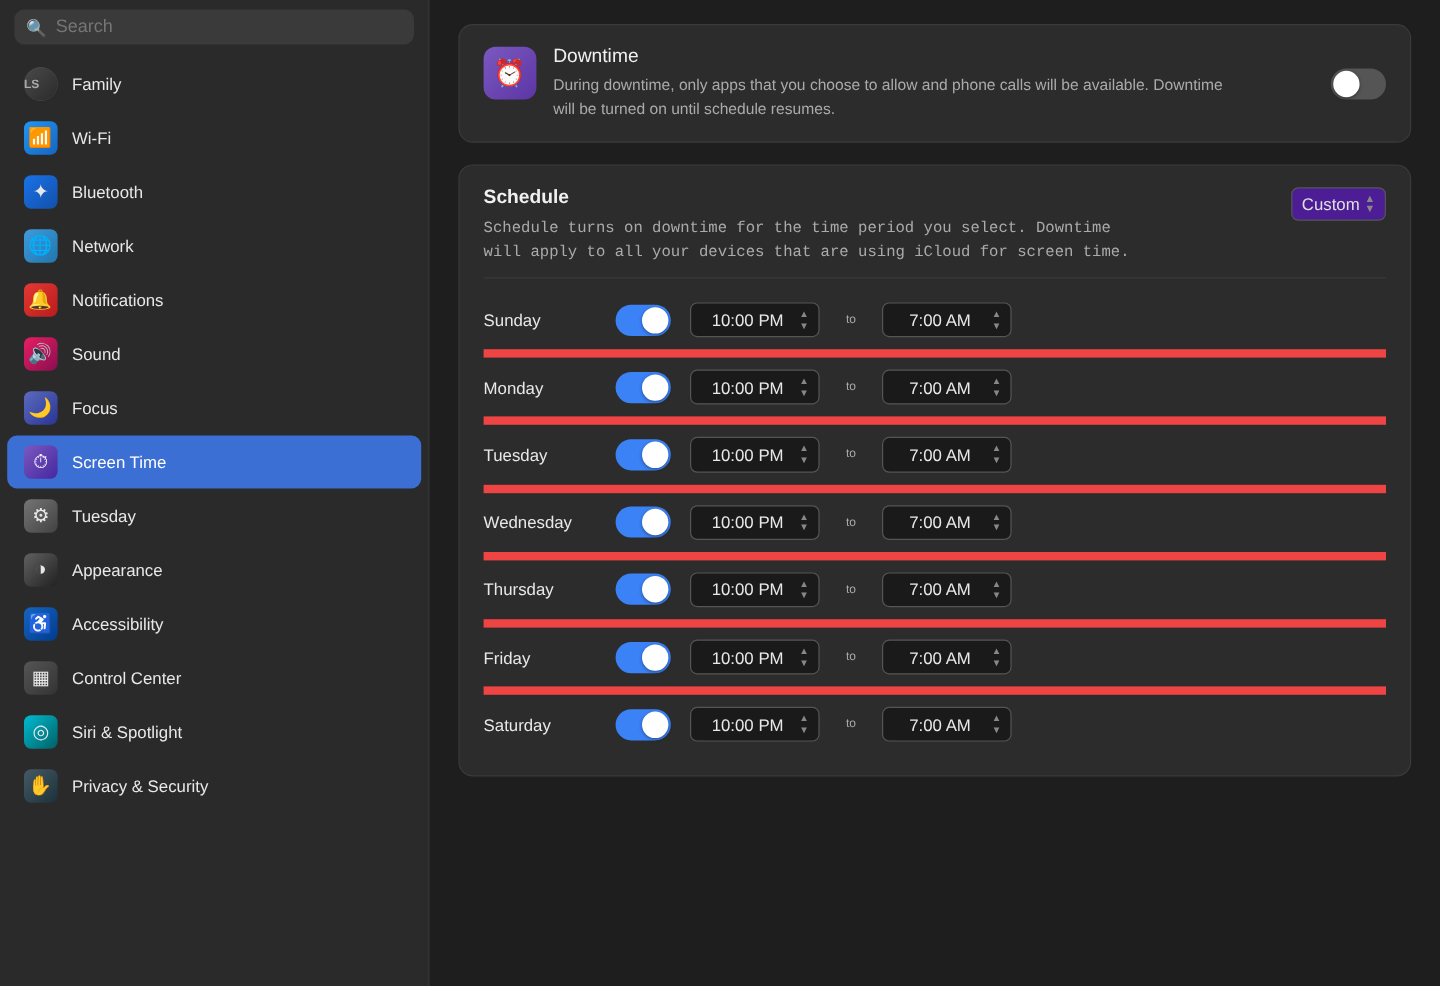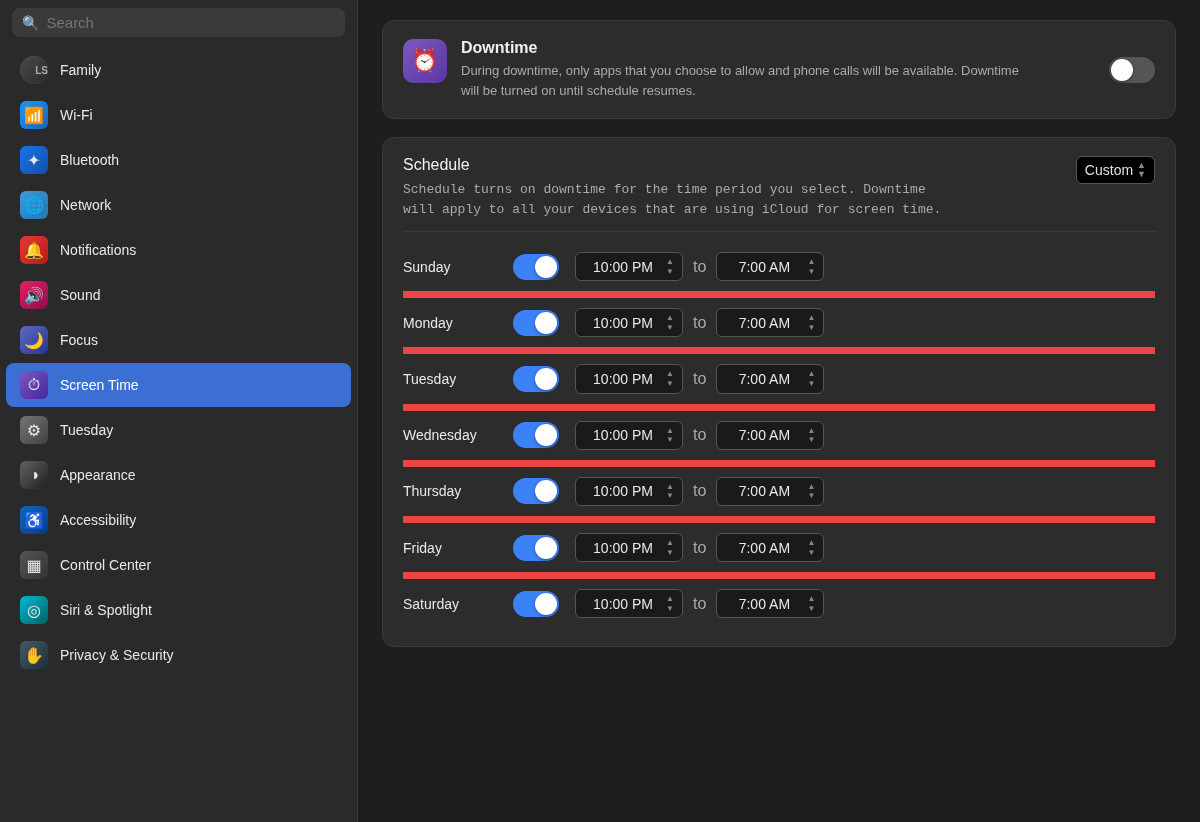--- a/index.html
+++ b/index.html
@@ -107,21 +107,21 @@
       background: linear-gradient(135deg, #7b59c0, #5c35a5);
       border-radius: 10px;
       display: flex;
       align-items: center;
       justify-content: center;
       font-size: 22px;
       flex-shrink: 0;
     }
     .downtime-text h2 {
       font-size: 16px;
-      font-weight: 700;
+      font-weight: 400;
       color: #f0f0f0;
       margin-bottom: 4px;
     }
     .downtime-text p {
       font-size: 13px;
       color: #aaa;
       line-height: 1.5;
       max-width: 560px;
     }
 
@@ -156,36 +156,36 @@
 
     
     .schedule-header {
       display: flex;
       align-items: flex-start;
       justify-content: space-between;
       margin-bottom: 12px;
     }
     .schedule-title {
       font-size: 16px;
-      font-weight: 400;
+      font-weight: 700;
       color: #f0f0f0;
       margin-bottom: 6px;
     }
     .schedule-desc {
       font-size: 13px;
       color: #aaa;
       line-height: 1.5;
       max-width: 540px;
       font-family: Liberation Mono, monospace;
     }
     .schedule-dropdown {
       display: flex;
       align-items: center;
       gap: 4px;
-      background: #000000;
+      background: #4c1d95;
       border: 1px solid #555;
       border-radius: 6px;
       padding: 4px 8px;
       font-size: 14px;
       color: #e0e0e0;
       cursor: pointer;
       white-space: nowrap;
     }
     .schedule-dropdown .chevrons {
       display: flex;
@@ -236,43 +236,43 @@
       text-align: center;
     }
     .time-stepper {
       display: flex;
       flex-direction: column;
       font-size: 8px;
       color: #888;
       line-height: 1.2;
     }
     .to-label {
-      margin: 0 10px;
-      font-size: 16px;
+      margin: 0 22px;
+      font-size: 10px;
       color: #aaa;
     }
 
     
     .main::-webkit-scrollbar, .sidebar::-webkit-scrollbar { width: 6px; }
     .main::-webkit-scrollbar-thumb, .sidebar::-webkit-scrollbar-thumb { background: #555; border-radius: 3px; }
     .main::-webkit-scrollbar-track, .sidebar::-webkit-scrollbar-track { background: transparent; }
   </style>
 </head>
 <body>
 
 <div class="sidebar">
   <div class="search-bar">
     <span class="search-icon-glyph">🔍</span>
     <input type="text" placeholder="Search" style="">
   </div>
 
   <div id="sidebar-items-container">
       <div class="sidebar-item">
         <div style="width:28px;height:28px;border-radius:50%;background:#555;display:flex;align-items:center;justify-content:center;font-size:11px;color:#ccc;flex-shrink:0;overflow:hidden;position:relative;">
-          <div style="width:28px;height:28px;background:linear-gradient(135deg,#4a4a4a,#2a2a2a);border-radius:50%;display:flex;align-items:center;justify-content:flex-end;">
+          <div style="width:28px;height:28px;background:linear-gradient(135deg,#4a4a4a,#2a2a2a);border-radius:50%;display:flex;align-items:center;justify-content:flex-start;">
             <span style="font-size:10px;color:#aaa;font-weight:600;">LS</span>
           </div>
         </div>
         <span>Family</span>
       </div>
       <div class="sidebar-item">
         <div class="sidebar-icon" style="background:linear-gradient(135deg, #2196f3, #1565c0);">
           <span style="font-size:16px;">📶</span>
         </div>
         <span>Wi-Fi</span>

